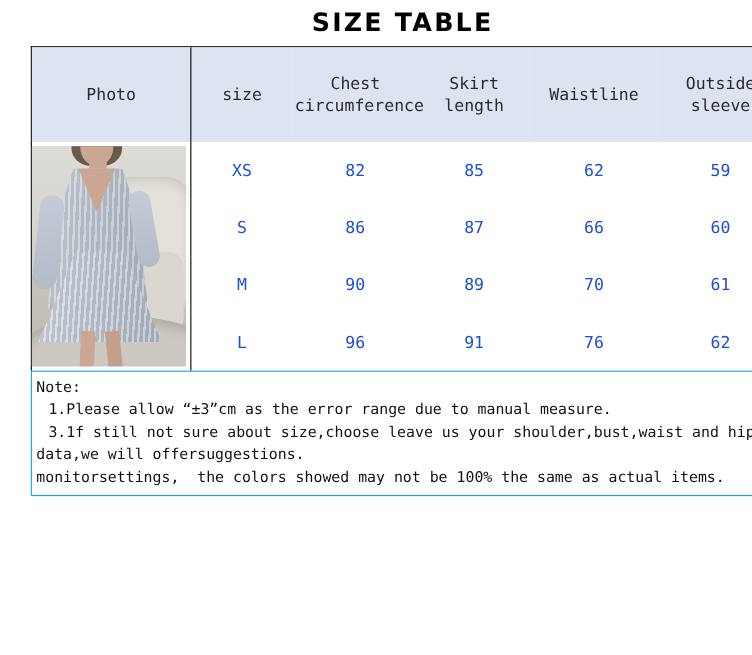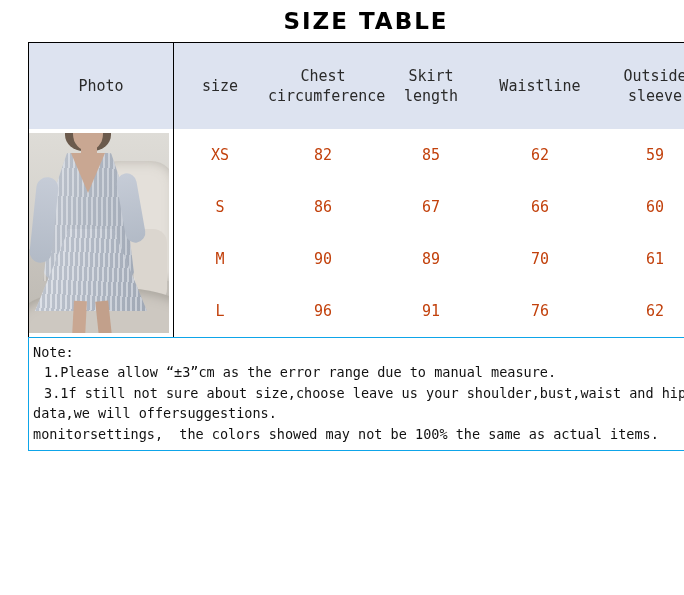--- a/index.html
+++ b/index.html
@@ -50,21 +50,21 @@
     height: 70px;
     vertical-align: middle;
     text-align: center;
     line-height: 1.35;
     border: none;
   }
   table.size tbody td {
     text-align: center;
     vertical-align: middle;
     font-size: 15px;
-    color: #c2410c;
+    color: #1d4ed8;
     height: 50px;
     border: none;
   }
   .photo-cell {
     width: 140px;
     padding: 0;
     border-right: 1px solid #000000 !important;
     vertical-align: top;
   }
   .photo-frame {
@@ -249,21 +249,21 @@
           </td>
           <td>XS</td>
           <td>82</td>
           <td>85</td>
           <td>62</td>
           <td>59</td>
         </tr>
         <tr>
           <td>S</td>
           <td>86</td>
-          <td>67</td>
+          <td>87</td>
           <td>66</td>
           <td>60</td>
         </tr>
         <tr>
           <td>M</td>
           <td>90</td>
           <td>89</td>
           <td>70</td>
           <td>61</td>
         </tr>

